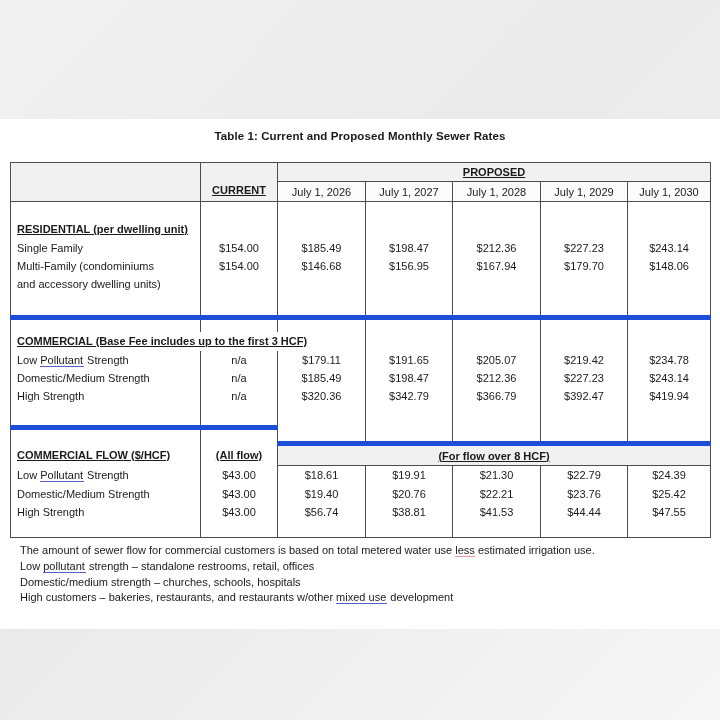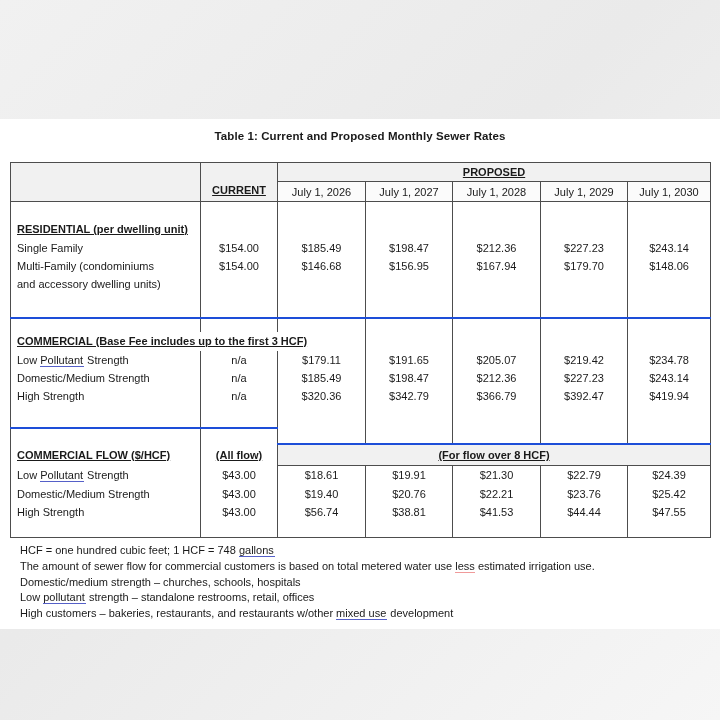--- a/index.html
+++ b/index.html
@@ -40,21 +40,21 @@
     padding:0 2px;
     vertical-align:middle;
     overflow:visible;
     white-space:nowrap;
   }
   td.lbl { text-align:left; padding-left:6px; }
   td.val { text-align:center; }
   .bold { font-weight:bold;text-decoration:underline; }
   .fill { background:#f1f1f1; }
   .dates { background:#fbfbfb; }
-  .bt  { border-top:2px solid #1d4ed8; }
+  .bt  { border-top:5px solid #1d4ed8; }
   .bb1 { border-bottom:1px solid #4d4d4d; }
   .bb2 { border-bottom:1.5px solid #4d4d4d; }
   .vbottom { vertical-align:bottom; padding-bottom:5px; }
   
   .h1{height:19px} .h2{height:20px}
   .sp18{height:18px} .r19{height:19px} .r18{height:18px} .sp25{height:25px}
   .sp14{height:14px} .sp22{height:22px}
   .sp16{height:16px} .band{height:22px} .sp17{height:17px}
   
   .u-blue { border-bottom:1.6px solid #5560c8; padding-right:1px; }
@@ -253,21 +253,20 @@
             <td></td>
             <td></td>
             <td></td>
             <td></td>
             <td></td>
       </tr>
     </tbody>
       </table>
 
     <div class="footnotes">
-      <div><span>HCF = one hundred cubic feet; 1 HCF = 748 </span><span class="u-blue">gallons</span><span></span></div>
       <div><span>The amount of sewer flow for commercial customers is based on total metered water use </span><span class="u-red">less</span><span> estimated irrigation use.</span></div>
+      <div><span>Low </span><span class="u-blue">pollutant</span><span> strength – standalone restrooms, retail, offices</span></div>
       <div><span>Domestic/medium strength – churches, schools, hospitals</span></div>
-      <div><span>Low </span><span class="u-blue">pollutant</span><span> strength – standalone restrooms, retail, offices</span></div>
       <div><span>High customers – bakeries, restaurants, and restaurants w/other </span><span class="u-blue">mixed use</span><span> development</span></div>
     </div>
 
   </div>
 </div>
 
 </body></html>

